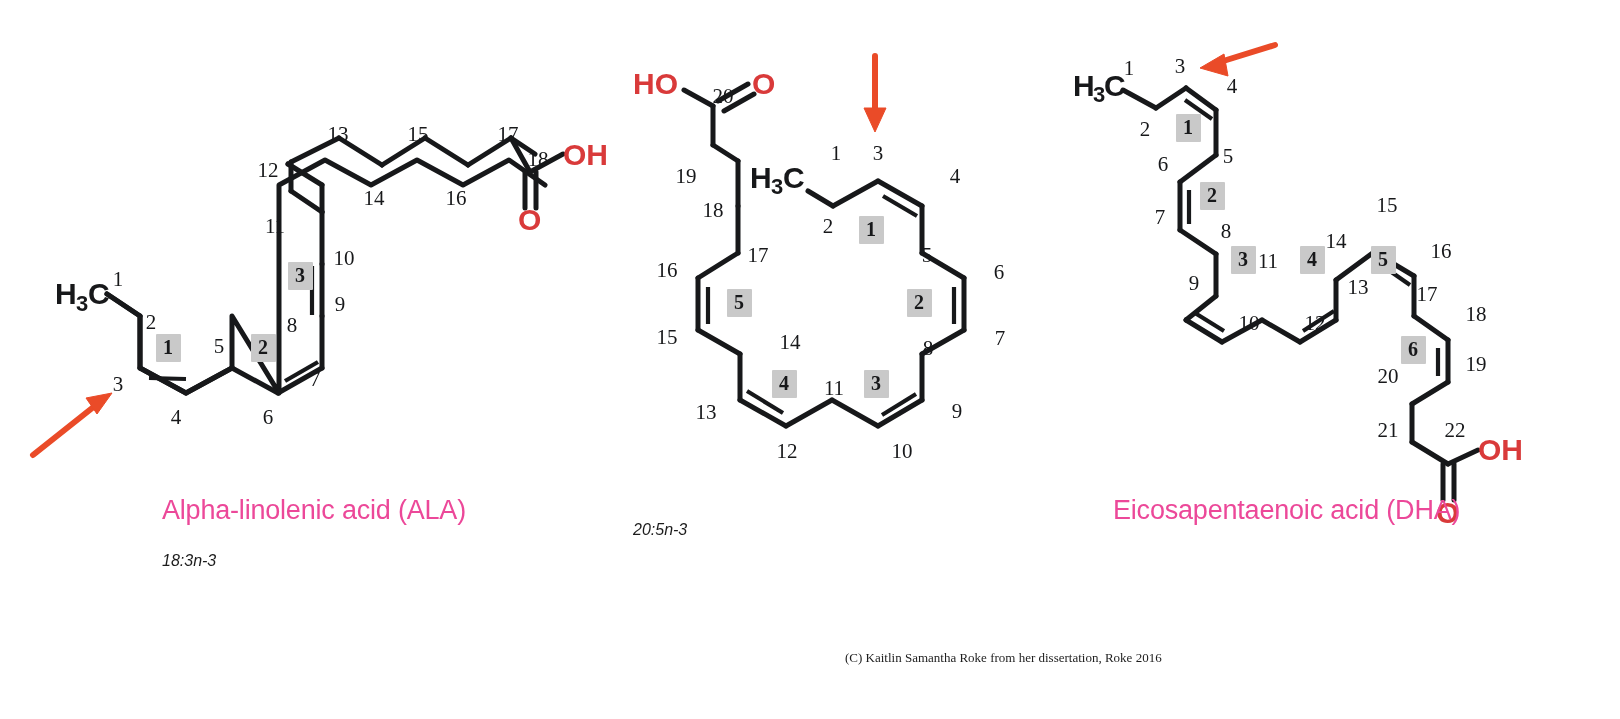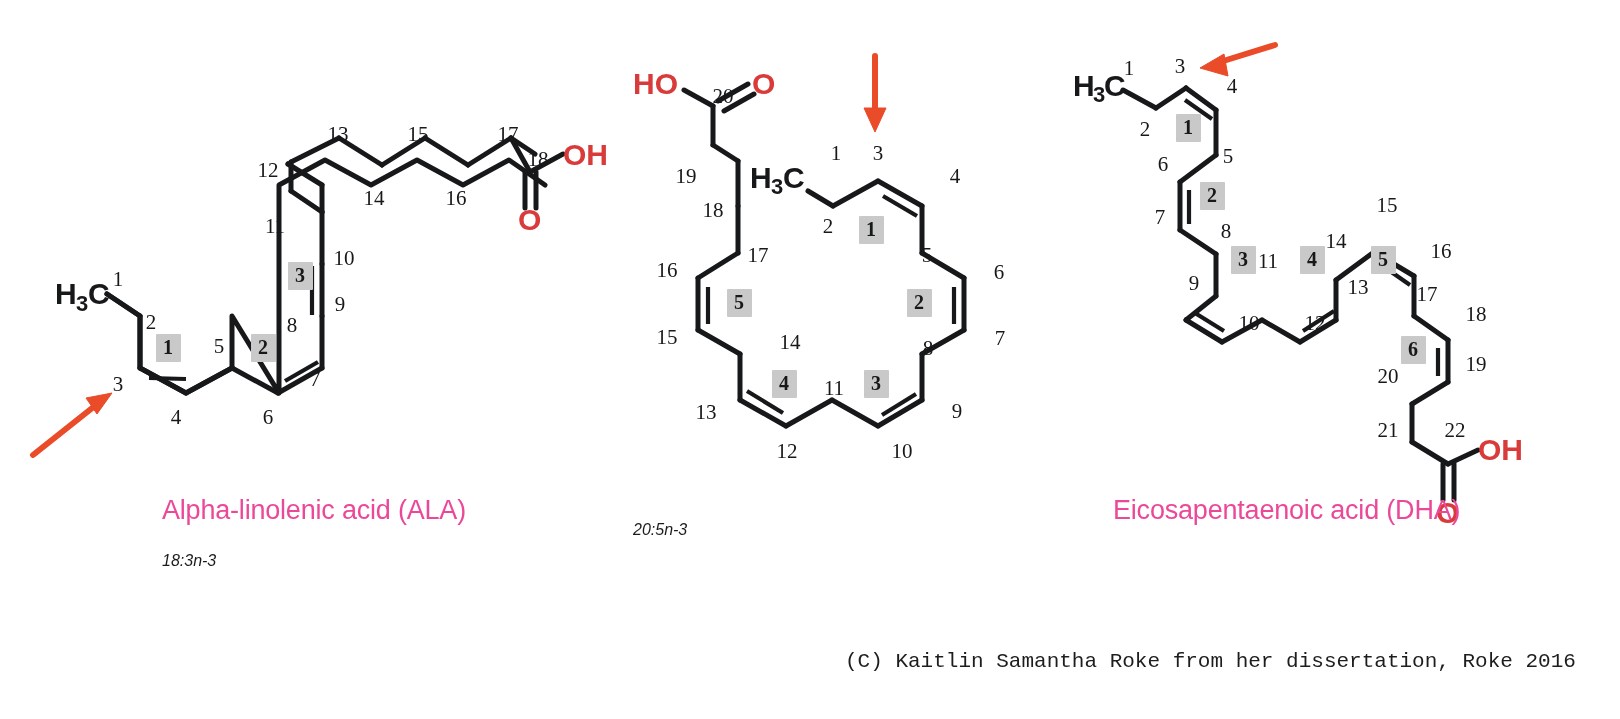--- a/index.html
+++ b/index.html
@@ -99,22 +99,22 @@
     font-size: 16px;
     color: #1c1c1c;
     margin-top: 26px;
     white-space: nowrap;
     font-style: italic;
   }
   .footer-credit {
     position: absolute;
     left: 845px;
     top: 650px;
-    font-family: Liberation Mono, monospace;
-    font-size: 21px;
+    font-family: Liberation Serif, serif;
+    font-size: 13px;
     color: #1d1d1d;
     white-space: nowrap;
   }
 </style>
 </head>
 <body>
 
 <div class="figure-canvas">
 
   <svg class="mol-svg" viewBox="0 0 1620 719">

